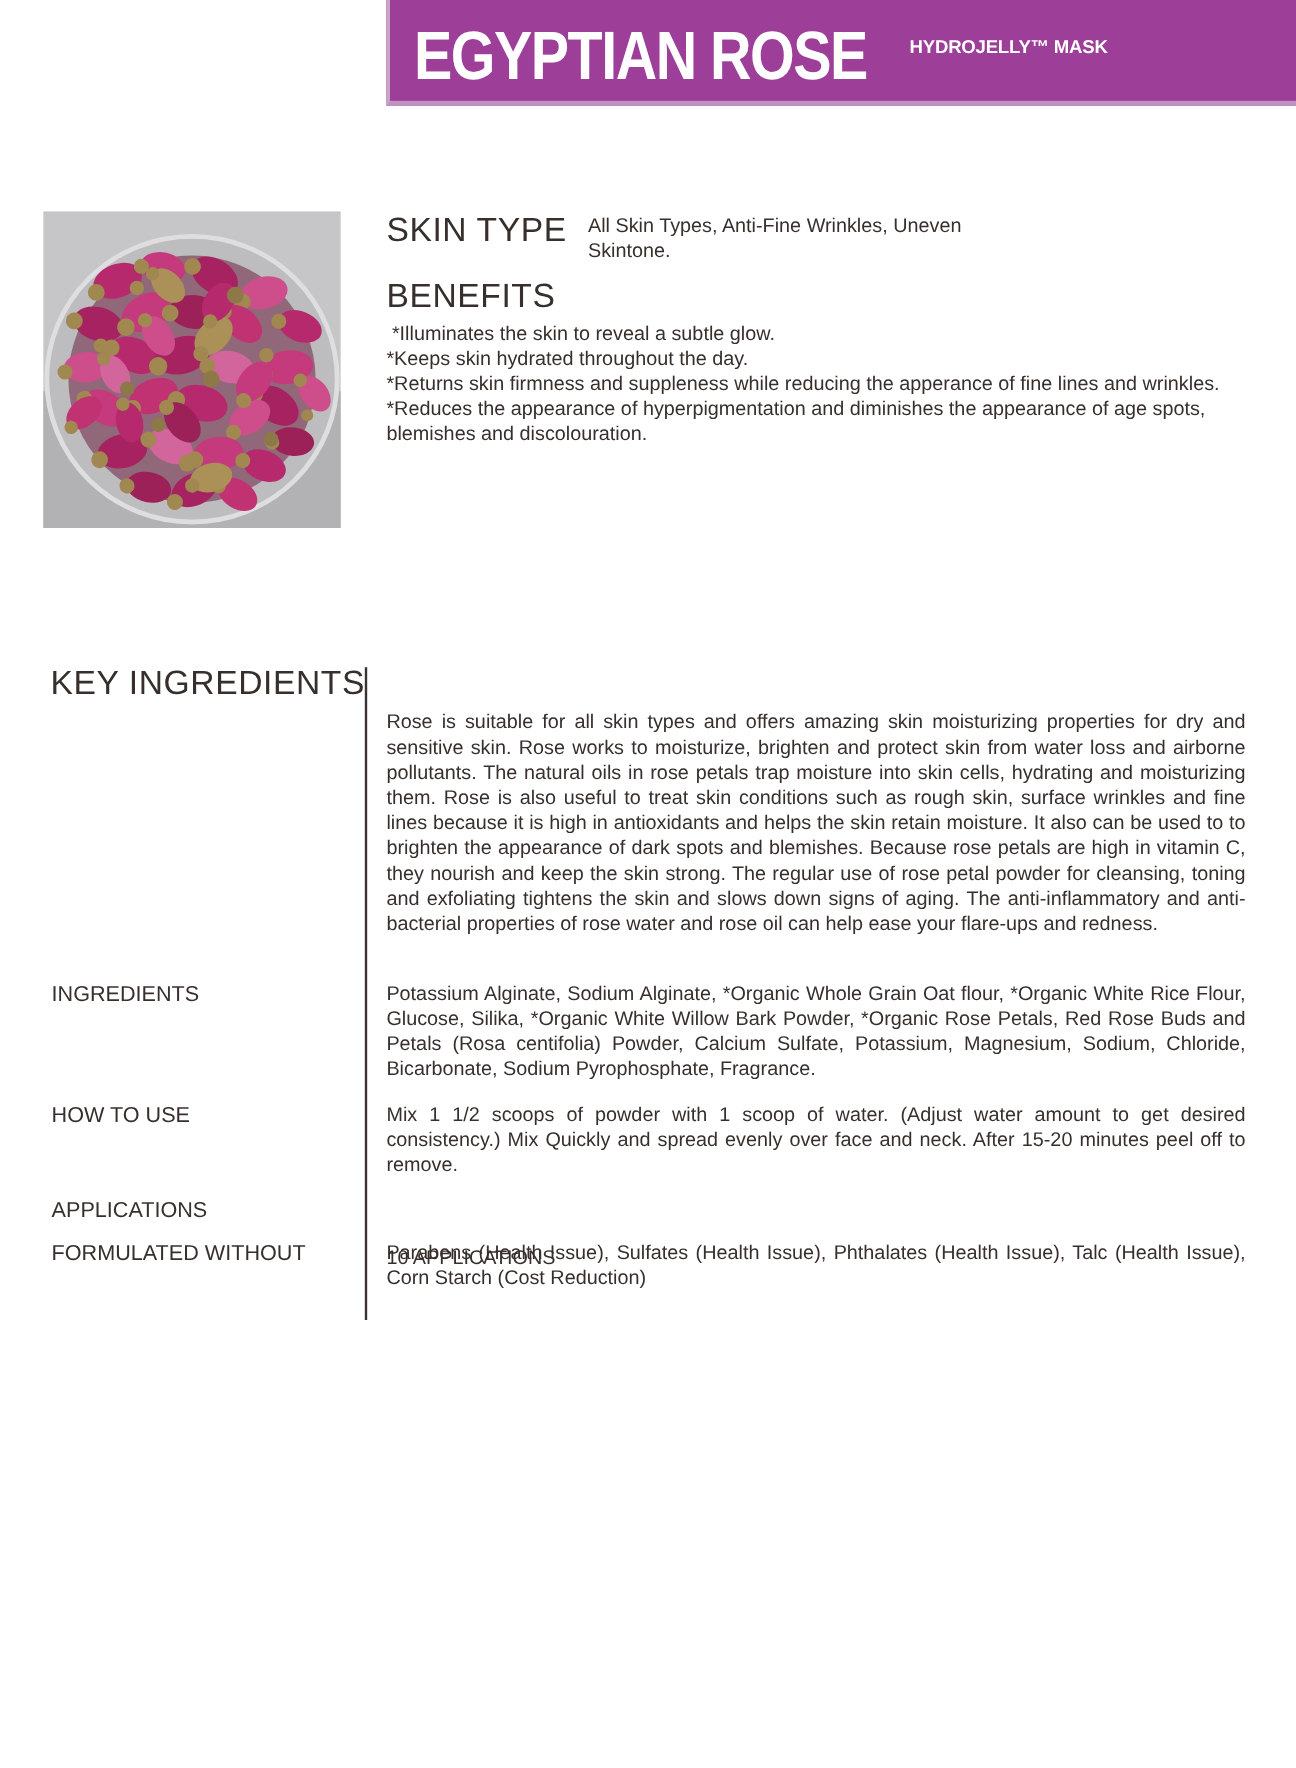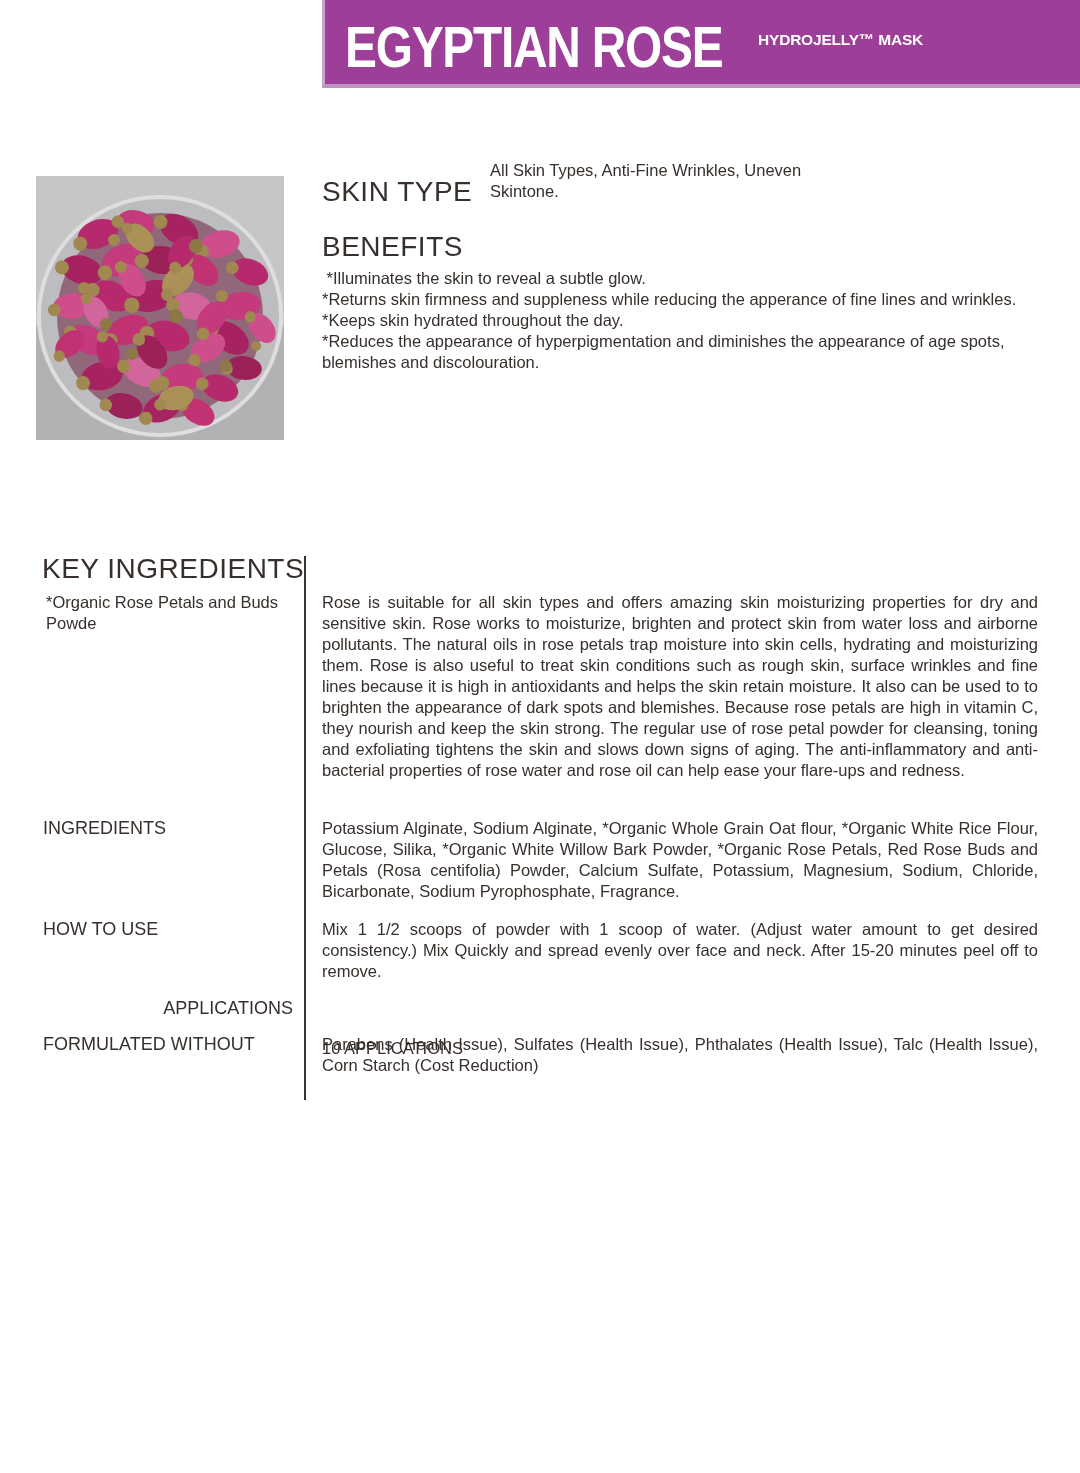--- a/index.html
+++ b/index.html
@@ -46,21 +46,21 @@
   
   .h1{
     position:absolute;
     font-size:28px; font-weight:400; color:#372f2c; letter-spacing:0.5px;
     white-space:nowrap;
   }
   .body-text{
     font-size:16.5px; line-height:21px; color:#372f2c;
   }
   .skin-type-value{
-    position:absolute; left:490px; top:160px; width:360px;
+    position:absolute; left:490px; top:178px; width:360px;
   }
   .benefits-list{
     position:absolute; left:322px; top:268px; width:716px;
   }
   .benefit-item{ white-space:pre-wrap; }
   .key-item{
     position:absolute; left:46px; top:592px; width:235px;
   }
   .divider{
     position:absolute; left:304px; top:556px; width:2px; height:904px;
@@ -149,37 +149,36 @@
     <circle cx="220" cy="170" r="5" fill="#a18750"></circle>
     <circle cx="96" cy="178" r="6" fill="#8d7848"></circle>
   </svg>
 
   <div class="h1" style="left:322px; top:176px;">SKIN TYPE</div>
   <div class="skin-type-value body-text">All Skin Types, Anti-Fine Wrinkles, Uneven Skintone.</div>
 
   <div class="h1" style="left:322px; top:231px;">BENEFITS</div>
   <div class="benefits-list body-text">
     <div class="benefit-item"> *Illuminates the skin to reveal a subtle glow.</div>
+    <div class="benefit-item">*Keeps skin hydrated throughout the day.</div>
     <div class="benefit-item">*Returns skin firmness and suppleness while reducing the apperance of fine lines and wrinkles.</div>
-    <div class="benefit-item">*Keeps skin hydrated throughout the day.</div>
     <div class="benefit-item">*Reduces the appearance of hyperpigmentation and diminishes the appearance of age spots, blemishes and discolouration.</div>
   </div>
 
   <div class="h1" style="left:42px; top:553px;">KEY INGREDIENTS</div>
-  <div class="key-item body-text">*Organic Rose Petals and Buds Powde</div>
   <div class="divider"></div>
   <div class="right-col body-text" style="top:592px;">Rose is suitable for all skin types and offers amazing skin moisturizing properties for dry and sensitive skin. Rose works to moisturize, brighten and protect skin from water loss and airborne pollutants. The natural oils in rose petals trap moisture into skin cells, hydrating and moisturizing them. Rose is also useful to treat skin conditions such as rough skin, surface wrinkles and fine lines because it is high in antioxidants and helps the skin retain moisture. It also can be used to to brighten the appearance of dark spots and blemishes. Because rose petals are high in vitamin C, they nourish and keep the skin strong. The regular use of rose petal powder for cleansing, toning and exfoliating tightens the skin and slows down signs of aging. The anti-inflammatory and anti-bacterial properties of rose water and rose oil can help ease your flare-ups and redness.</div>
 
   <div class="row-label" style="top:818px;">INGREDIENTS</div>
   <div class="right-col body-text" style="top:818px;">Potassium Alginate, Sodium Alginate, *Organic Whole Grain Oat flour, *Organic White Rice Flour, Glucose, Silika, *Organic White Willow Bark Powder, *Organic Rose Petals, Red Rose Buds and Petals (Rosa centifolia) Powder, Calcium Sulfate, Potassium, Magnesium, Sodium, Chloride, Bicarbonate,  Sodium Pyrophosphate, Fragrance.</div>
 
   <div class="row-label" style="top:919px;">HOW TO USE</div>
   <div class="right-col body-text" style="top:919px;">Mix 1 1/2 scoops of powder with 1 scoop of water. (Adjust water amount to get desired consistency.) Mix Quickly and spread evenly over face and neck. After 15-20 minutes peel off to remove.</div>
 
-  <div class="row-label" style="top:998px;text-align:right;">APPLICATIONS</div>
+  <div class="row-label" style="top:998px;">APPLICATIONS</div>
   <div class="right-col body-text" style="top:998px; text-align:left;margin-top:40px;">10 APPLICATIONS</div>
 
   <div class="row-label" style="top:1034px;">FORMULATED WITHOUT</div>
   <div class="right-col body-text" style="top:1034px;">Parabens (Health Issue), Sulfates (Health Issue), Phthalates (Health Issue), Talc (Health Issue), Corn Starch (Cost Reduction)</div>
 
   <div class="footer">www.esthemax.com</div>
 
 </div>
 
 </body></html>

